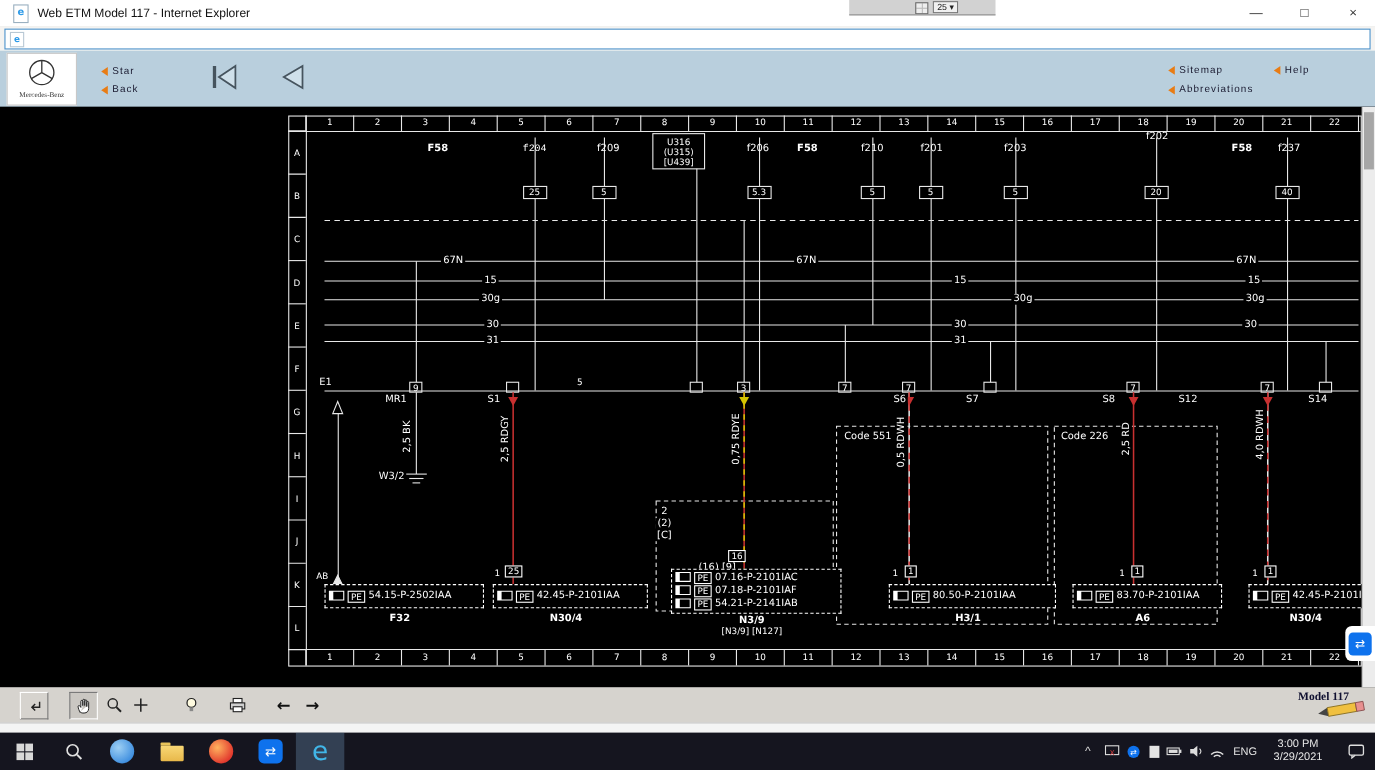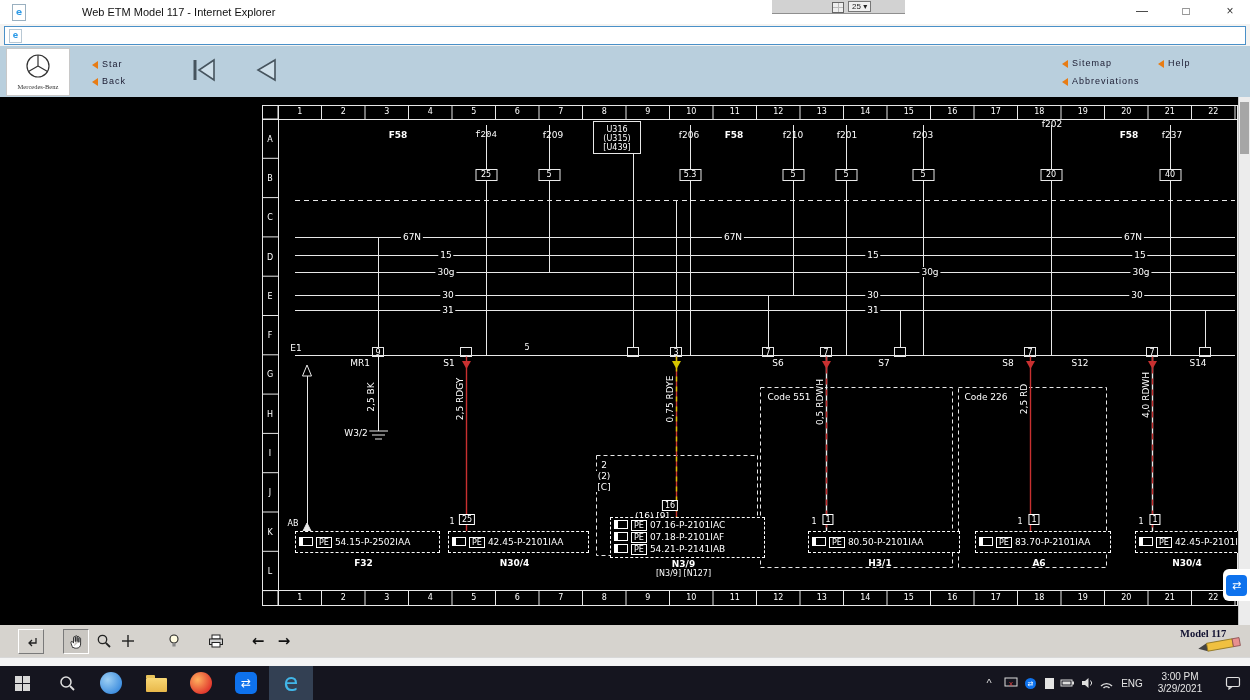--- a/index.html
+++ b/index.html
@@ -3,21 +3,21 @@
 <meta charset="utf-8">
 <style>
   html,body{margin:0;padding:0;}
   body{width:1250px;height:700px;overflow:hidden;background:#000;
        font-family:"Liberation Sans","DejaVu Sans",sans-serif;}
   #screen{position:relative;width:1250px;height:700px;background:#fff;}
 
   
   #titlebar{position:absolute;left:0;top:0;width:1250px;height:24px;background:#fff;border-bottom:1px solid #e2e2e2;}
   #title-icon{position:absolute;left:12px;top:4px;width:12px;height:15px;background:#fff;border:1px solid #9ab0c0;font:bold 9px "DejaVu Sans",sans-serif;color:#2e9be8;text-align:center;line-height:14px;}
-  #title-text{position:absolute;left:34px;top:0;height:40px;line-height:24px;font-size:11px;color:#111;margin-left:48px;}
+  #title-text{position:absolute;left:34px;top:0;height:40px;line-height:24px;font-size:11px;color:#111;}
   .wctl{position:absolute;top:0;width:44px;height:24px;text-align:center;line-height:22px;font-size:12px;color:#333;cursor:default;}
   #btn-min{left:1120px;} #btn-max{left:1164px;} #btn-close{left:1208px;}
   #pagewidget{position:absolute;left:772px;top:0;width:133px;height:13px;background:#d2d2d2;border-bottom:1px solid #8f8f8f;}
   #pw-grid{position:absolute;left:60px;top:2px;width:10px;height:9px;border:1px solid #666;
            background:linear-gradient(#bbb,#bbb) 50% 0/1px 100% no-repeat,linear-gradient(#bbb,#bbb) 0 50%/100% 1px no-repeat,#eee;}
   #pw-drop{position:absolute;left:76px;top:1px;height:9px;border:1px solid #777;background:#f0f0f0;font-size:8px;line-height:9px;padding:0 3px;color:#222;}
 
   
   #addressrow{position:absolute;left:0;top:24px;width:1250px;height:22px;background:#f4f3f1;}
   #addressbox{position:absolute;left:4px;top:2px;width:1240px;height:17px;background:#fff;border:1px solid #4a90c8;}
@@ -333,21 +333,21 @@
         <div class="dlbl bus" style="left: 930px; top: 170px;">30g</div>
         <div class="dlbl bus" style="left: 1141px; top: 170px;">30g</div>
         <div class="dlbl bus" style="left: 448px; top: 193px;">30</div>
         <div class="dlbl bus" style="left: 873px; top: 193px;">30</div>
         <div class="dlbl bus" style="left: 1137px; top: 193px;">30</div>
         <div class="dlbl bus" style="left: 448px; top: 208px;">31</div>
         <div class="dlbl bus" style="left: 873px; top: 208px;">31</div>
         <div class="dlbl bus" style="left: 296px; top: 246px;">E1</div>
         <div class="dlbl bus" style="left: 360px; top: 261px;">MR1</div>
         <div class="dlbl bus" style="left: 449px; top: 261px;">S1</div>
-        <div class="dlbl bus" style="left: 778px; top: 261px;">S6</div>
+        <div class="dlbl bus" style="left: 818px; top: 261px;">S6</div>
         <div class="dlbl bus" style="left: 884px; top: 261px;">S7</div>
         <div class="dlbl bus" style="left: 1008px; top: 261px;">S8</div>
         <div class="dlbl bus" style="left: 1080px; top: 261px;">S12</div>
         <div class="dlbl bus" style="left: 1198px; top: 261px;">S14</div>
         <div class="dlbl s" style="left: 527px; top: 246px;">5</div>
         <div class="dlbl s" style="left: 378px; top: 251px;">9</div>
         <div class="dlbl s" style="left: 676px; top: 251px;">3</div>
         <div class="dlbl s" style="left: 768px; top: 251px;">7</div>
         <div class="dlbl s" style="left: 826px; top: 251px;">7</div>
         <div class="dlbl s" style="left: 1030px; top: 251px;">7</div>

